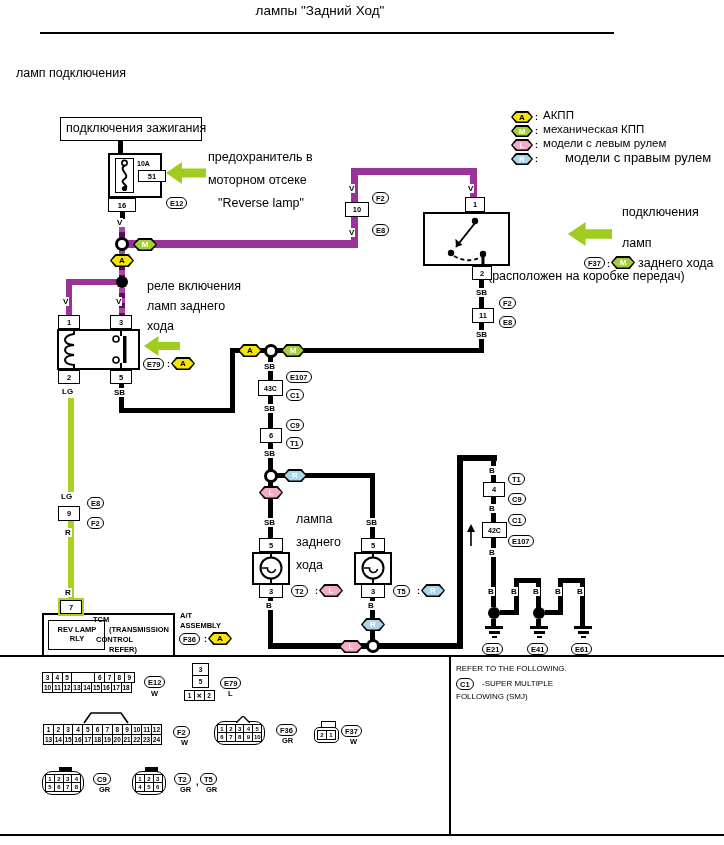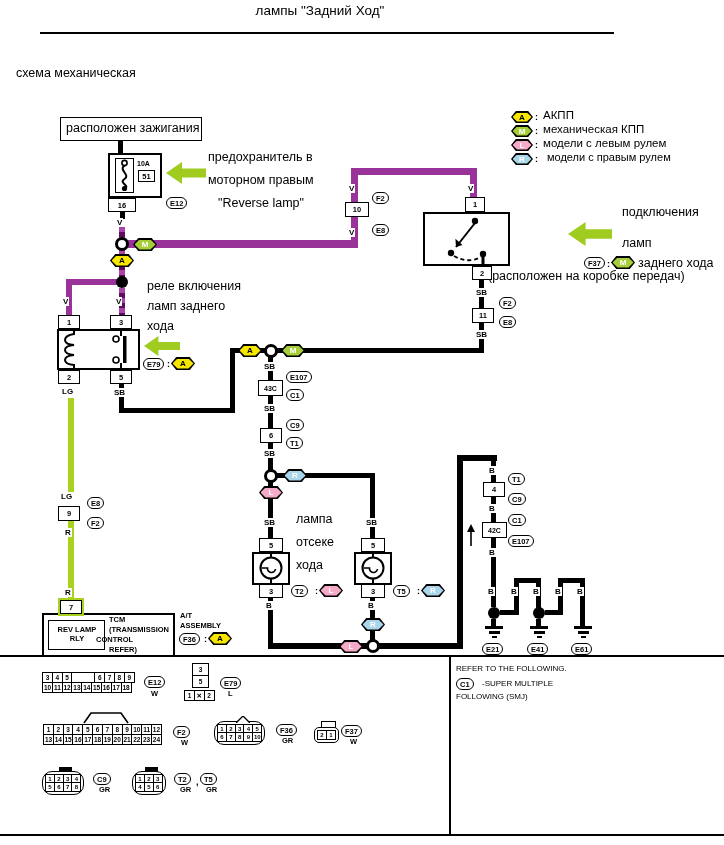--- a/index.html
+++ b/index.html
@@ -38,21 +38,21 @@
   .tiny{position:absolute;font-size:7.5px;font-weight:bold;z-index:3;line-height:8.5px;white-space:nowrap}
   svg{position:absolute;z-index:3}
 </style>
 </head>
 <body>
 
 <div id="c">
 
   <div class="note" style="left:0;top:3px;width:640px;text-align:center;font-size:13.5px">лампы "Задний Ход"</div>
   <div class="bk" style="left:40px;top:32px;width:574px;height:2px"></div>
-  <div class="note" style="left:16px;top:66px">схема механическая</div>
+  <div class="note" style="left:16px;top:66px">ламп подключения</div>
 
   <div class="hex a" style="left:511px;top:111px;width:22px;height:12px">
       <i></i>
       <b>A</b>
     </div>
   <div class="colon" style="left:535px;top:112px">:</div>
   <div class="note" style="left:543px;top:108px;font-size:11.5px">АКПП</div>
   <div class="hex m" style="left:511px;top:125px;width:22px;height:12px">
       <i></i>
       <b>M</b>
@@ -63,41 +63,41 @@
       <i></i>
       <b>L</b>
     </div>
   <div class="colon" style="left:535px;top:140px">:</div>
   <div class="note" style="left:543px;top:136px;font-size:11.5px">модели с левым рулем</div>
   <div class="hex r" style="left:511px;top:153px;width:22px;height:12px">
       <i></i>
       <b>R</b>
     </div>
   <div class="colon" style="left:535px;top:154px">:</div>
-  <div class="note" style="left:547px;top:150px;font-size:11px">модели с правым рулем</div>
+  <div class="note" style="left:565px;top:150px;font-size:13px">модели с правым рулем</div>
 
   <div class="thinbox" style="left:60px;top:117px;width:142px;height:24px"></div>
-  <div class="note" style="left:66px;top:121px;z-index:3">расположен зажигания</div>
+  <div class="note" style="left:66px;top:121px;z-index:3">подключения зажигания</div>
   <div class="bk" style="left:118px;top:141px;width:5px;height:12px"></div>
 
   <div class="box" style="left:108px;top:153px;width:54px;height:45px"></div>
   <div class="thinbox" style="left:115px;top:158px;width:19px;height:35px"></div>
   <svg style="left:116px;top:159px" width="17" height="33" viewBox="0 0 17 33">
     <circle cx="8.5" cy="4" r="2.6" fill="#fff" stroke="#000" stroke-width="1.6"></circle>
     <path d="M8.5 6.5 C2 11,15 16,8.5 20 C2 24,15 27,8.5 29" fill="none" stroke="#000" stroke-width="2"></path>
     <circle cx="8.5" cy="29.5" r="2.6" fill="#000"></circle>
   </svg>
   <div class="tiny" style="left:137px;top:160px;font-size:7px">10A</div>
-  <div class="pin" style="left:138px;top:170px;width:17px;height:12px;border-width:1.5px">51</div>
+  <div class="pin" style="left:138px;top:170px;width:28px;height:12px;border-width:1.5px">51</div>
   <div class="pin" style="left:108px;top:198px;width:28px;height:14px">16</div>
   <div class="oval" style="left:166px;top:197px">E12</div>
 
   <div class="arrow" style="left:166px;top:162px;width:40px;height:22px"></div>
   <div class="note" style="left:208px;top:150px">предохранитель в</div>
-  <div class="note" style="left:208px;top:173px">моторном правым</div>
+  <div class="note" style="left:208px;top:173px">моторном отсеке</div>
   <div class="note" style="left:218px;top:196px">"Reverse lamp"</div>
 
   <div class="bk" style="left:120px;top:212px;width:5px;height:7px"></div>
   <div class="lbl" style="left:116px;top:218px">V</div>
   <div class="pd" style="left:119px;top:227px;height:11px"></div>
   <div class="node" style="left:115px;top:237px"></div>
   <div class="hex m" style="left:133px;top:238px">
       <i></i>
       <b>M</b>
     </div>
@@ -203,21 +203,21 @@
   <div class="oval" style="left:87px;top:497px">E8</div>
   <div class="pin" style="left:58px;top:506px;width:22px;height:15px">9</div>
   <div class="oval" style="left:87px;top:517px">F2</div>
   <div class="gw" style="left:68px;top:521px;width:6px;height:79px"></div>
   <div class="lbl" style="left:64px;top:528px">R</div>
   <div class="lbl" style="left:64px;top:588px">R</div>
   <div class="pin" style="left:60px;top:600px;width:22px;height:14px;box-shadow:0 0 0 2px #a8d21e">7</div>
   <div class="box" style="left:42px;top:613px;width:133px;height:44px"></div>
   <div class="thinbox" style="left:48px;top:620px;width:57px;height:30px"></div>
   <div class="tiny" style="left:52px;top:626px;width:50px;white-space:normal;text-align:center">REV LAMP RLY</div>
-  <div class="tiny" style="left:109px;top:616px">TCM</div>
+  <div class="tiny" style="left:93px;top:616px">TCM</div>
   <div class="tiny" style="left:109px;top:626px">(TRANSMISSION</div>
   <div class="tiny" style="left:96px;top:636px">CONTROL</div>
   <div class="tiny" style="left:109px;top:646px">REFER)</div>
   <div class="tiny" style="left:180px;top:612px">A/T</div>
   <div class="tiny" style="left:180px;top:622px">ASSEMBLY</div>
   <div class="oval" style="left:179px;top:633px">F36</div>
   <div class="colon" style="left:204px;top:634px">:</div>
   <div class="hex a" style="left:208px;top:632px">
       <i></i>
       <b>A</b>
@@ -245,21 +245,21 @@
       <b>L</b>
     </div>
   <div class="bk" style="left:268px;top:482px;width:5px;height:56px"></div>
   <div class="lbl" style="left:263px;top:518px">SB</div>
 
   <div class="bk" style="left:277px;top:473px;width:98px;height:5px"></div>
   <div class="bk" style="left:370px;top:473px;width:5px;height:65px"></div>
   <div class="lbl" style="left:365px;top:518px">SB</div>
 
   <div class="note" style="left:296px;top:512px">лампа</div>
-  <div class="note" style="left:296px;top:535px">отсеке</div>
+  <div class="note" style="left:296px;top:535px">заднего</div>
   <div class="note" style="left:296px;top:558px">хода</div>
 
   <div class="pin" style="left:259px;top:538px;width:24px;height:14px">5</div>
   <div class="box" style="left:252px;top:552px;width:38px;height:33px"></div>
   <svg style="left:252px;top:552px" width="38" height="33" viewBox="0 0 38 33">
     <line x1="19" y1="0" x2="19" y2="6" stroke="#000" stroke-width="2"></line>
     <circle cx="19" cy="16" r="10.5" fill="none" stroke="#000" stroke-width="2"></circle>
     <path d="M9.5 16 h6 a4 4 0 1 0 8 1" fill="none" stroke="#000" stroke-width="1.6"></path>
     <line x1="19" y1="26.5" x2="19" y2="33" stroke="#000" stroke-width="2"></line>
   </svg>

